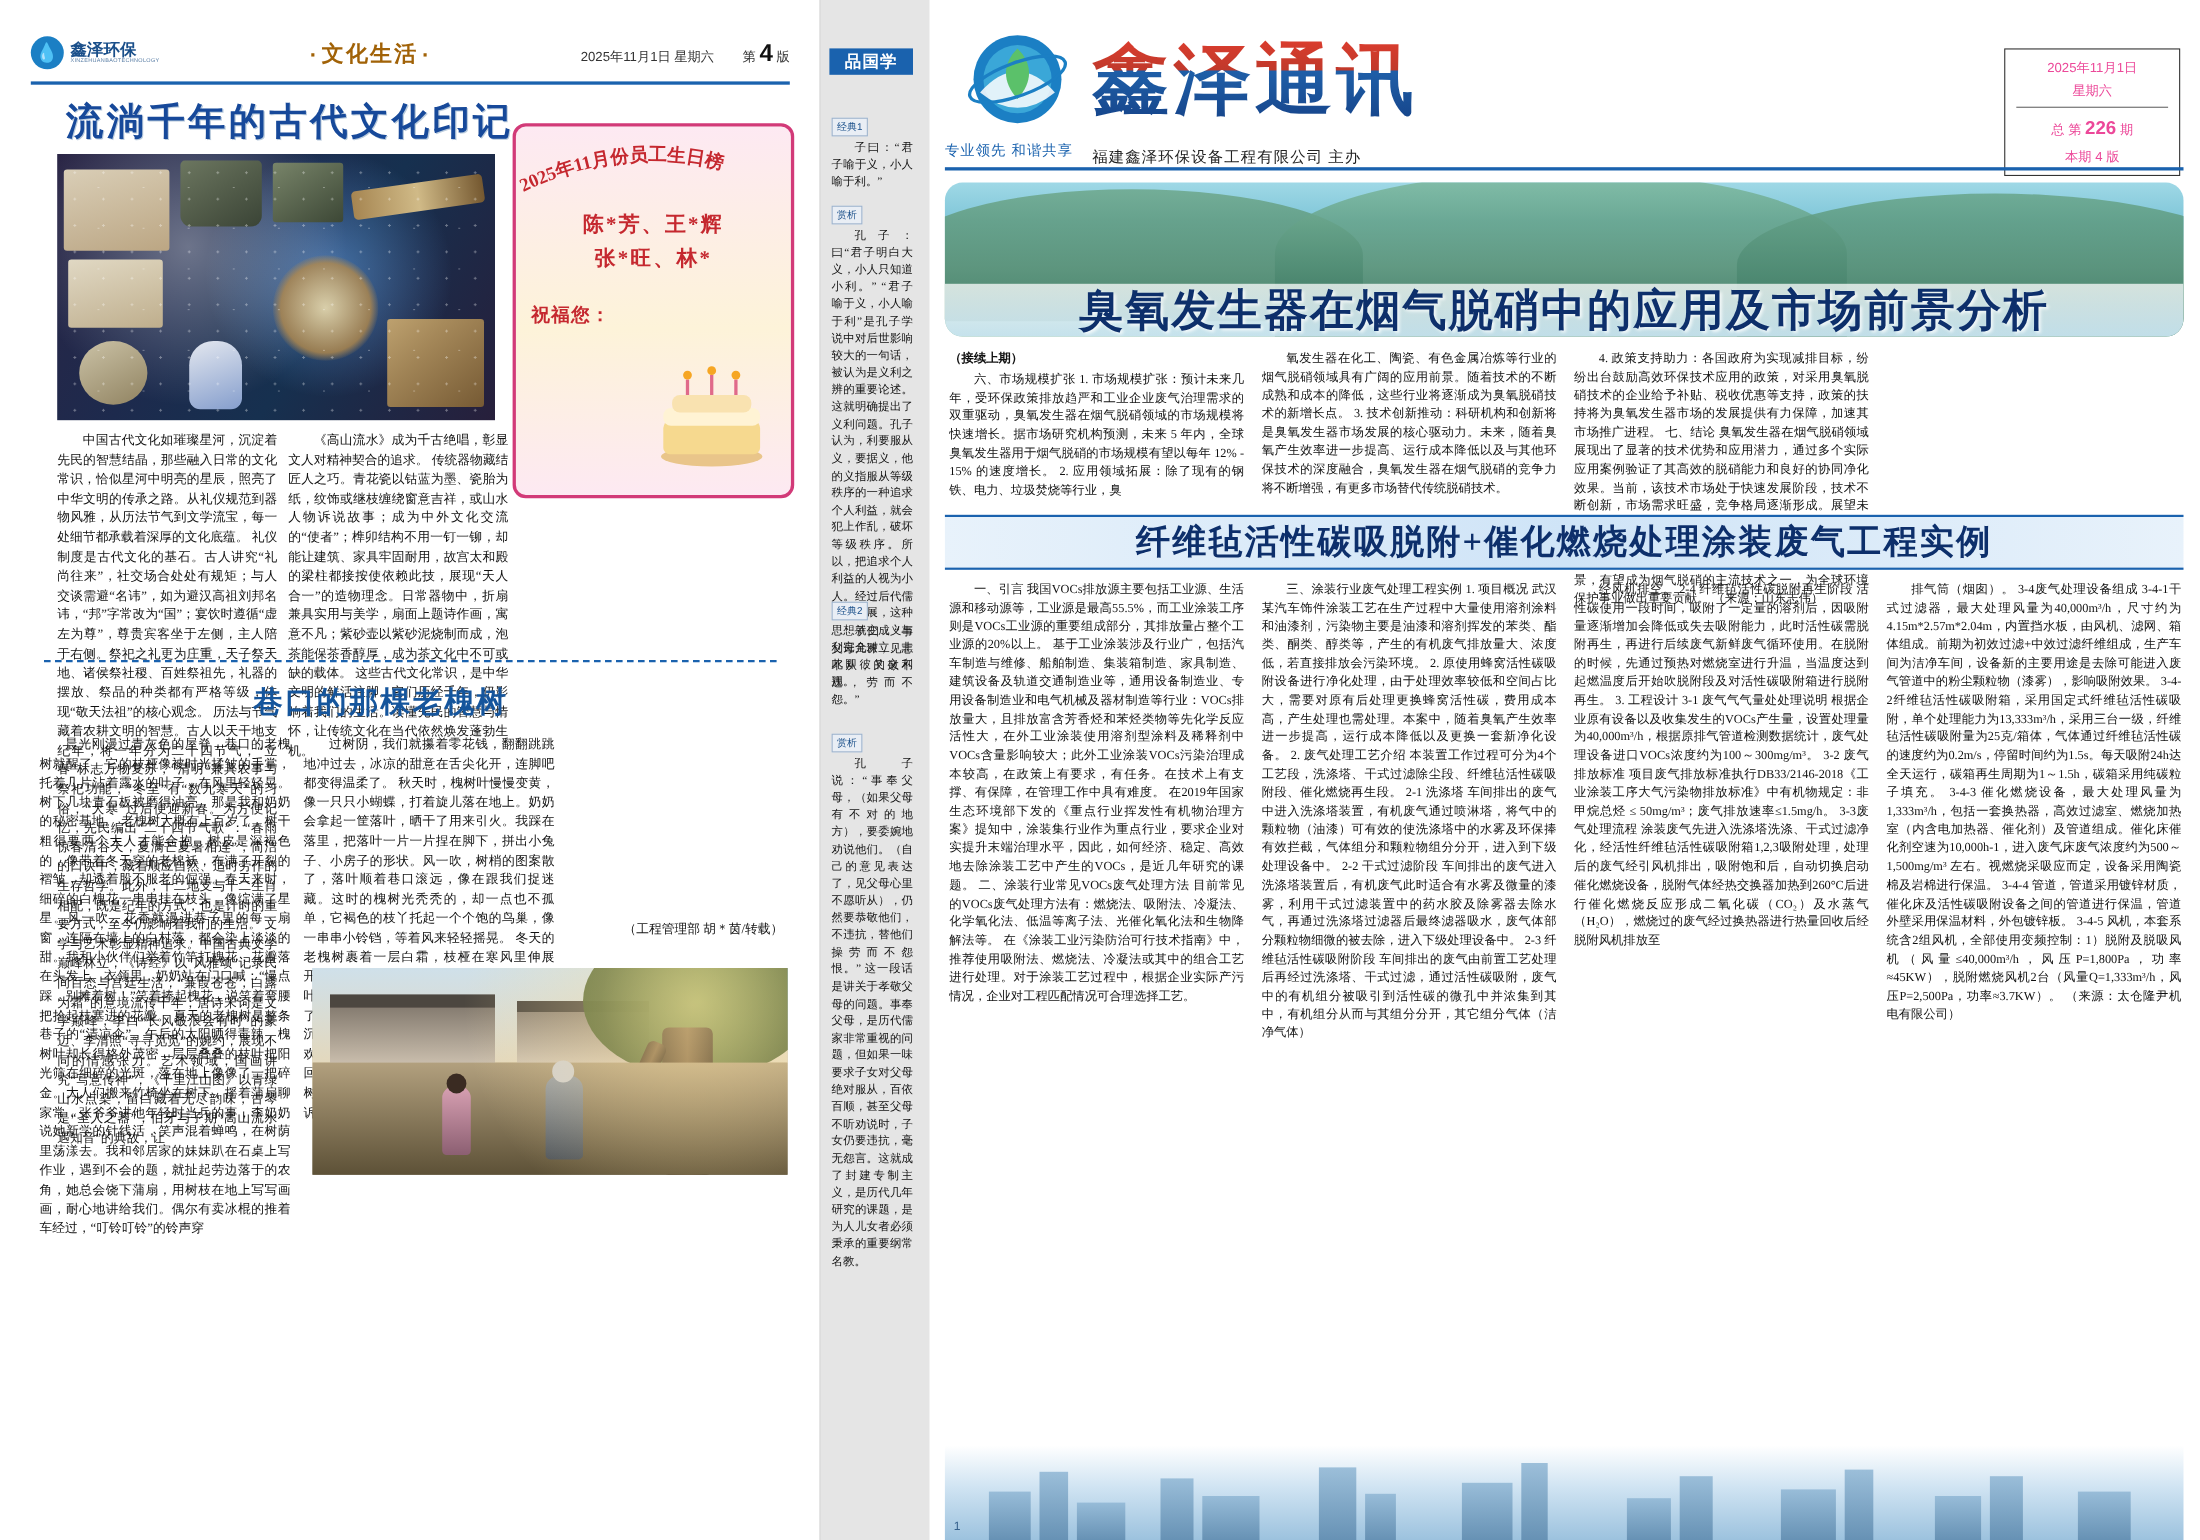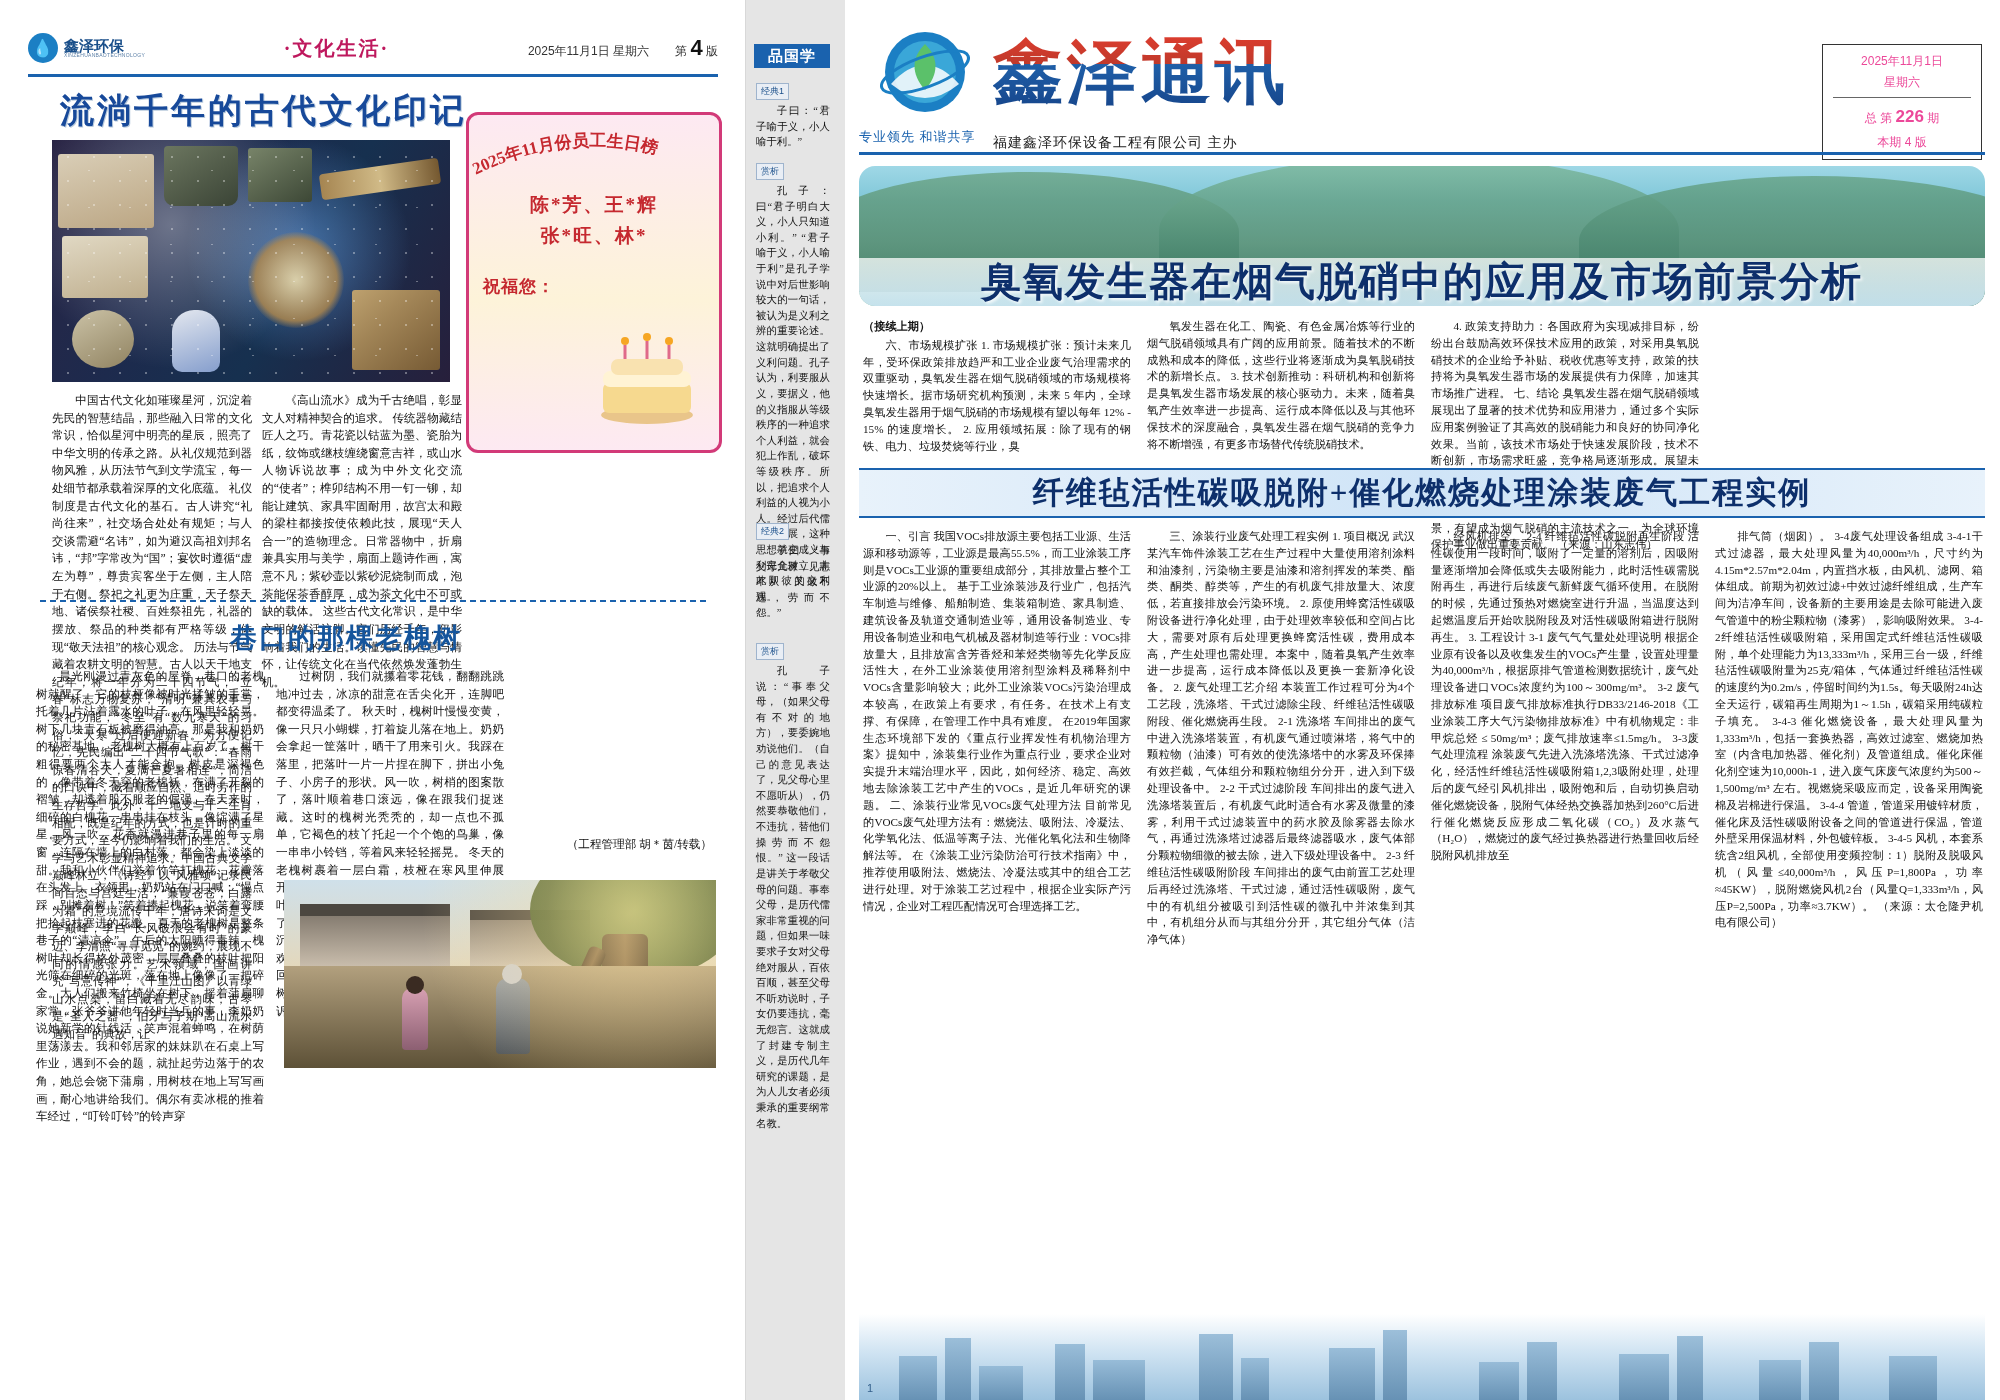--- a/index.html
+++ b/index.html
@@ -10,21 +10,21 @@
   #gutter{left:745px;width:100px;background:#e5e5e5;border-left:1px solid #d8d8d8;border-right:1px solid #d8d8d8;}
   #rightpage{left:845px;width:1155px;}
 
   
   .lp-head{position:absolute;left:28px;top:28px;width:690px;height:46px;}
   .logo-wrap{display:flex;align-items:center;gap:6px;}
   .logo-circle{width:30px;height:30px;border-radius:50%;background:#1b7fc4;display:flex;align-items:center;justify-content:center;color:#fff;font-size:17px;}
   .logo-txt{line-height:1.05;}
   .logo-txt .l1{font-size:15px;font-weight:bold;color:#1a4f8a;font-family:"Liberation Sans",sans-serif;}
   .logo-txt .l2{font-size:5px;color:#5b7fa6;letter-spacing:.3px;font-family:"Liberation Sans",sans-serif;}
-  .head-cat{font-size:20px;font-weight:bold;color:#be185d;font-family:Liberation Serif, serif;letter-spacing:2px;}
+  .head-cat{font-size:20px;font-weight:bold;color:#a16207;font-family:Liberation Mono, monospace;letter-spacing:2px;}
   .head-date{font-size:12px;color:#333;font-family:"Liberation Sans",sans-serif;}
   .head-page{font-size:12px;color:#333;font-family:"Liberation Sans",sans-serif;}
   .head-page b{font-size:22px;color:#111;}
   .rule-blue{position:absolute;height:3px;background:#1a62ae;}
 
   .title-art{position:absolute;font-family:"Liberation Serif",serif;font-weight:bold;color:#17499a;}
   #lp-title1{left:60px;top:88px;font-size:34px;letter-spacing:3px;text-shadow:1px 1px 0 #bcd;}
 
   .photo{position:absolute;overflow:hidden;}
   .pano{background:
@@ -49,21 +49,21 @@
   #lp-title2{left:230px;top:620px;font-size:27px;letter-spacing:2px;color:#15559c;}
   .dashed{position:absolute;border-top:2px dashed #1a62ae;}
 
   .oldtree{background:linear-gradient(180deg,#b9d6e8 0%,#cdbc95 45%,#6c6147 100%);}
   .tree-trunk{position:absolute;background:linear-gradient(90deg,#4b3a26,#7a5f3e,#3b2c1c);border-radius:6px;}
   .tree-canopy{position:absolute;background:radial-gradient(circle at 50% 50%, #7f9b4d, #4e6430 70%);border-radius:50%;opacity:.95;}
   .fig{position:absolute;border-radius:4px;}
 
   
   .gut-badge{position:absolute;left:8px;top:44px;width:76px;height:24px;background:#1a62ae;color:#fff;font-size:15px;font-weight:bold;display:flex;align-items:center;justify-content:center;letter-spacing:1px;font-family:"Liberation Sans",sans-serif;}
-  .gut-sec{position:absolute;left:10px;width:74px;}
+  .gut-sec{position:absolute;left:10px;width:74px;margin-top:25px;}
   .gut-tag{display:inline-block;background:#e9eef5;border:1px solid #9fb4cd;color:#1a4f8a;font-size:9px;padding:1px 4px;margin-bottom:3px;font-family:"Liberation Sans",sans-serif;}
   .gut-txt{font-size:10.4px;line-height:1.5;color:#111;text-align:justify;}
   .gut-txt p{margin:0 0 3px 0;text-indent:2em;}
 
   
   .masthead{position:absolute;left:0;top:18px;width:1155px;height:122px;}
   .mh-logo{position:absolute;left:22px;top:10px;width:120px;height:96px;}
   .mh-title{position:absolute;left:148px;top:8px;font-size:70px;font-weight:bold;letter-spacing:4px;
       background:linear-gradient(180deg,#e53e2f 0%,#c0392b 40%,#1f5fa8 41%,#143f84 100%);
       -webkit-background-clip:text;background-clip:text;color:transparent;

